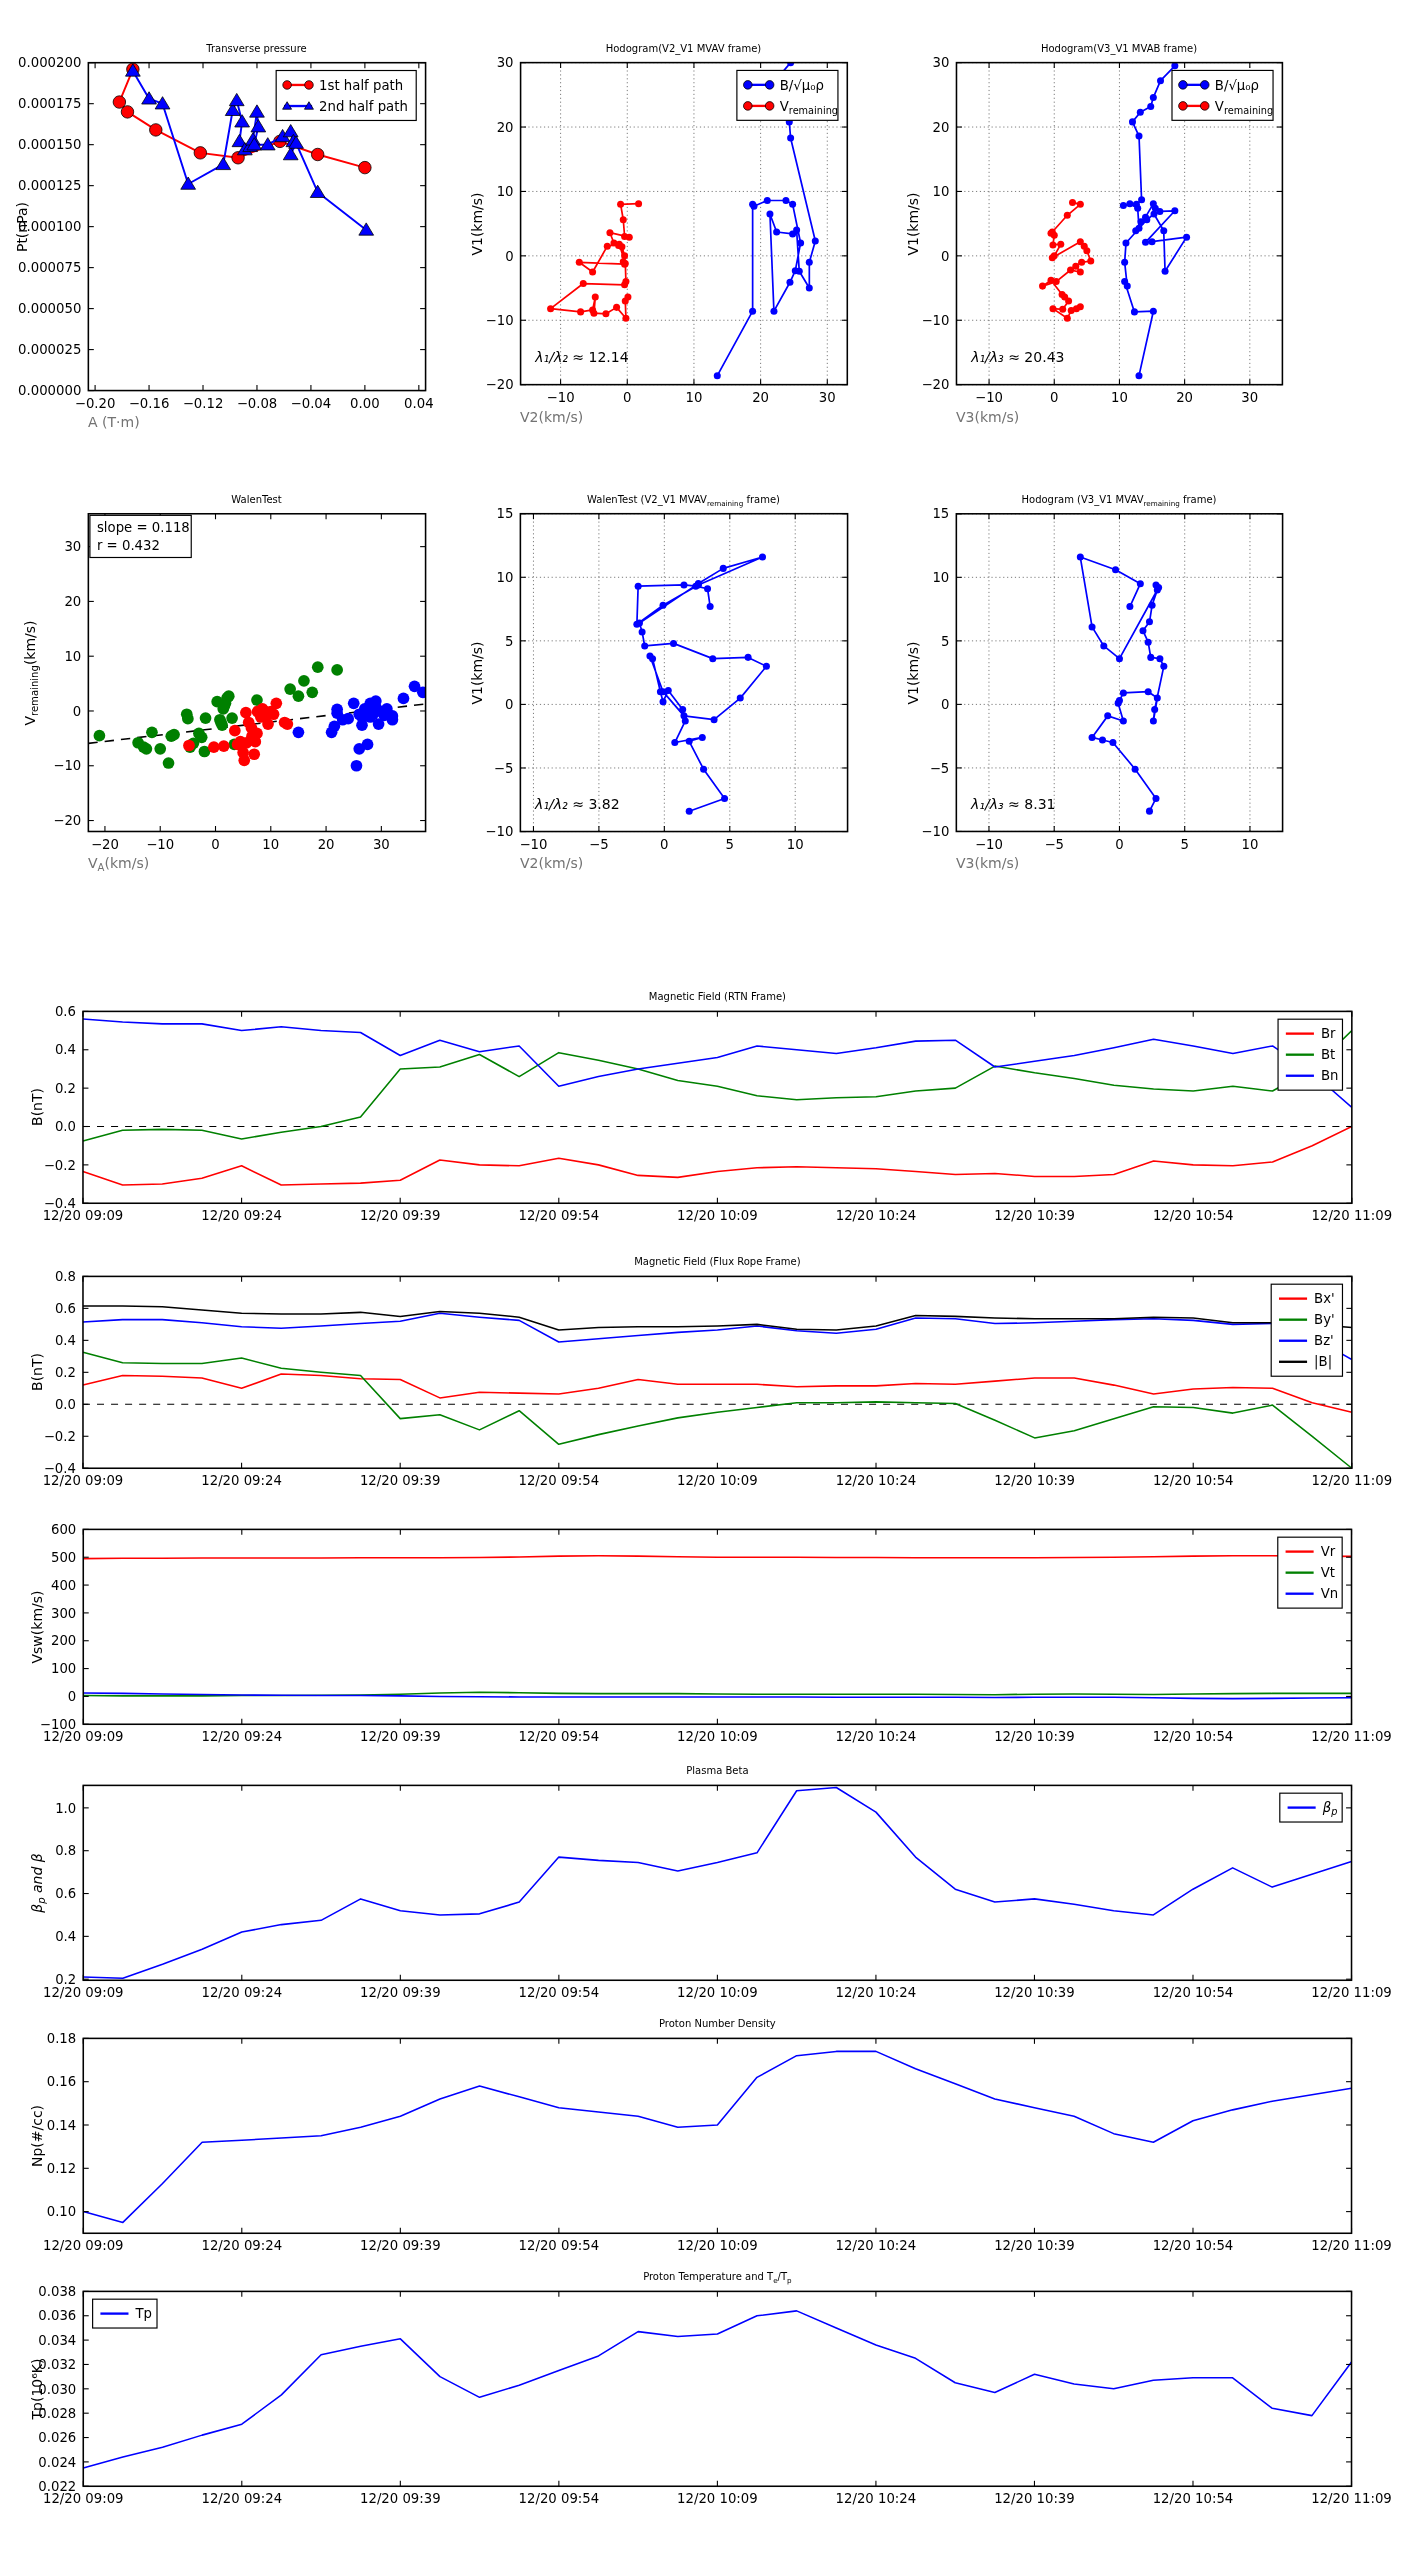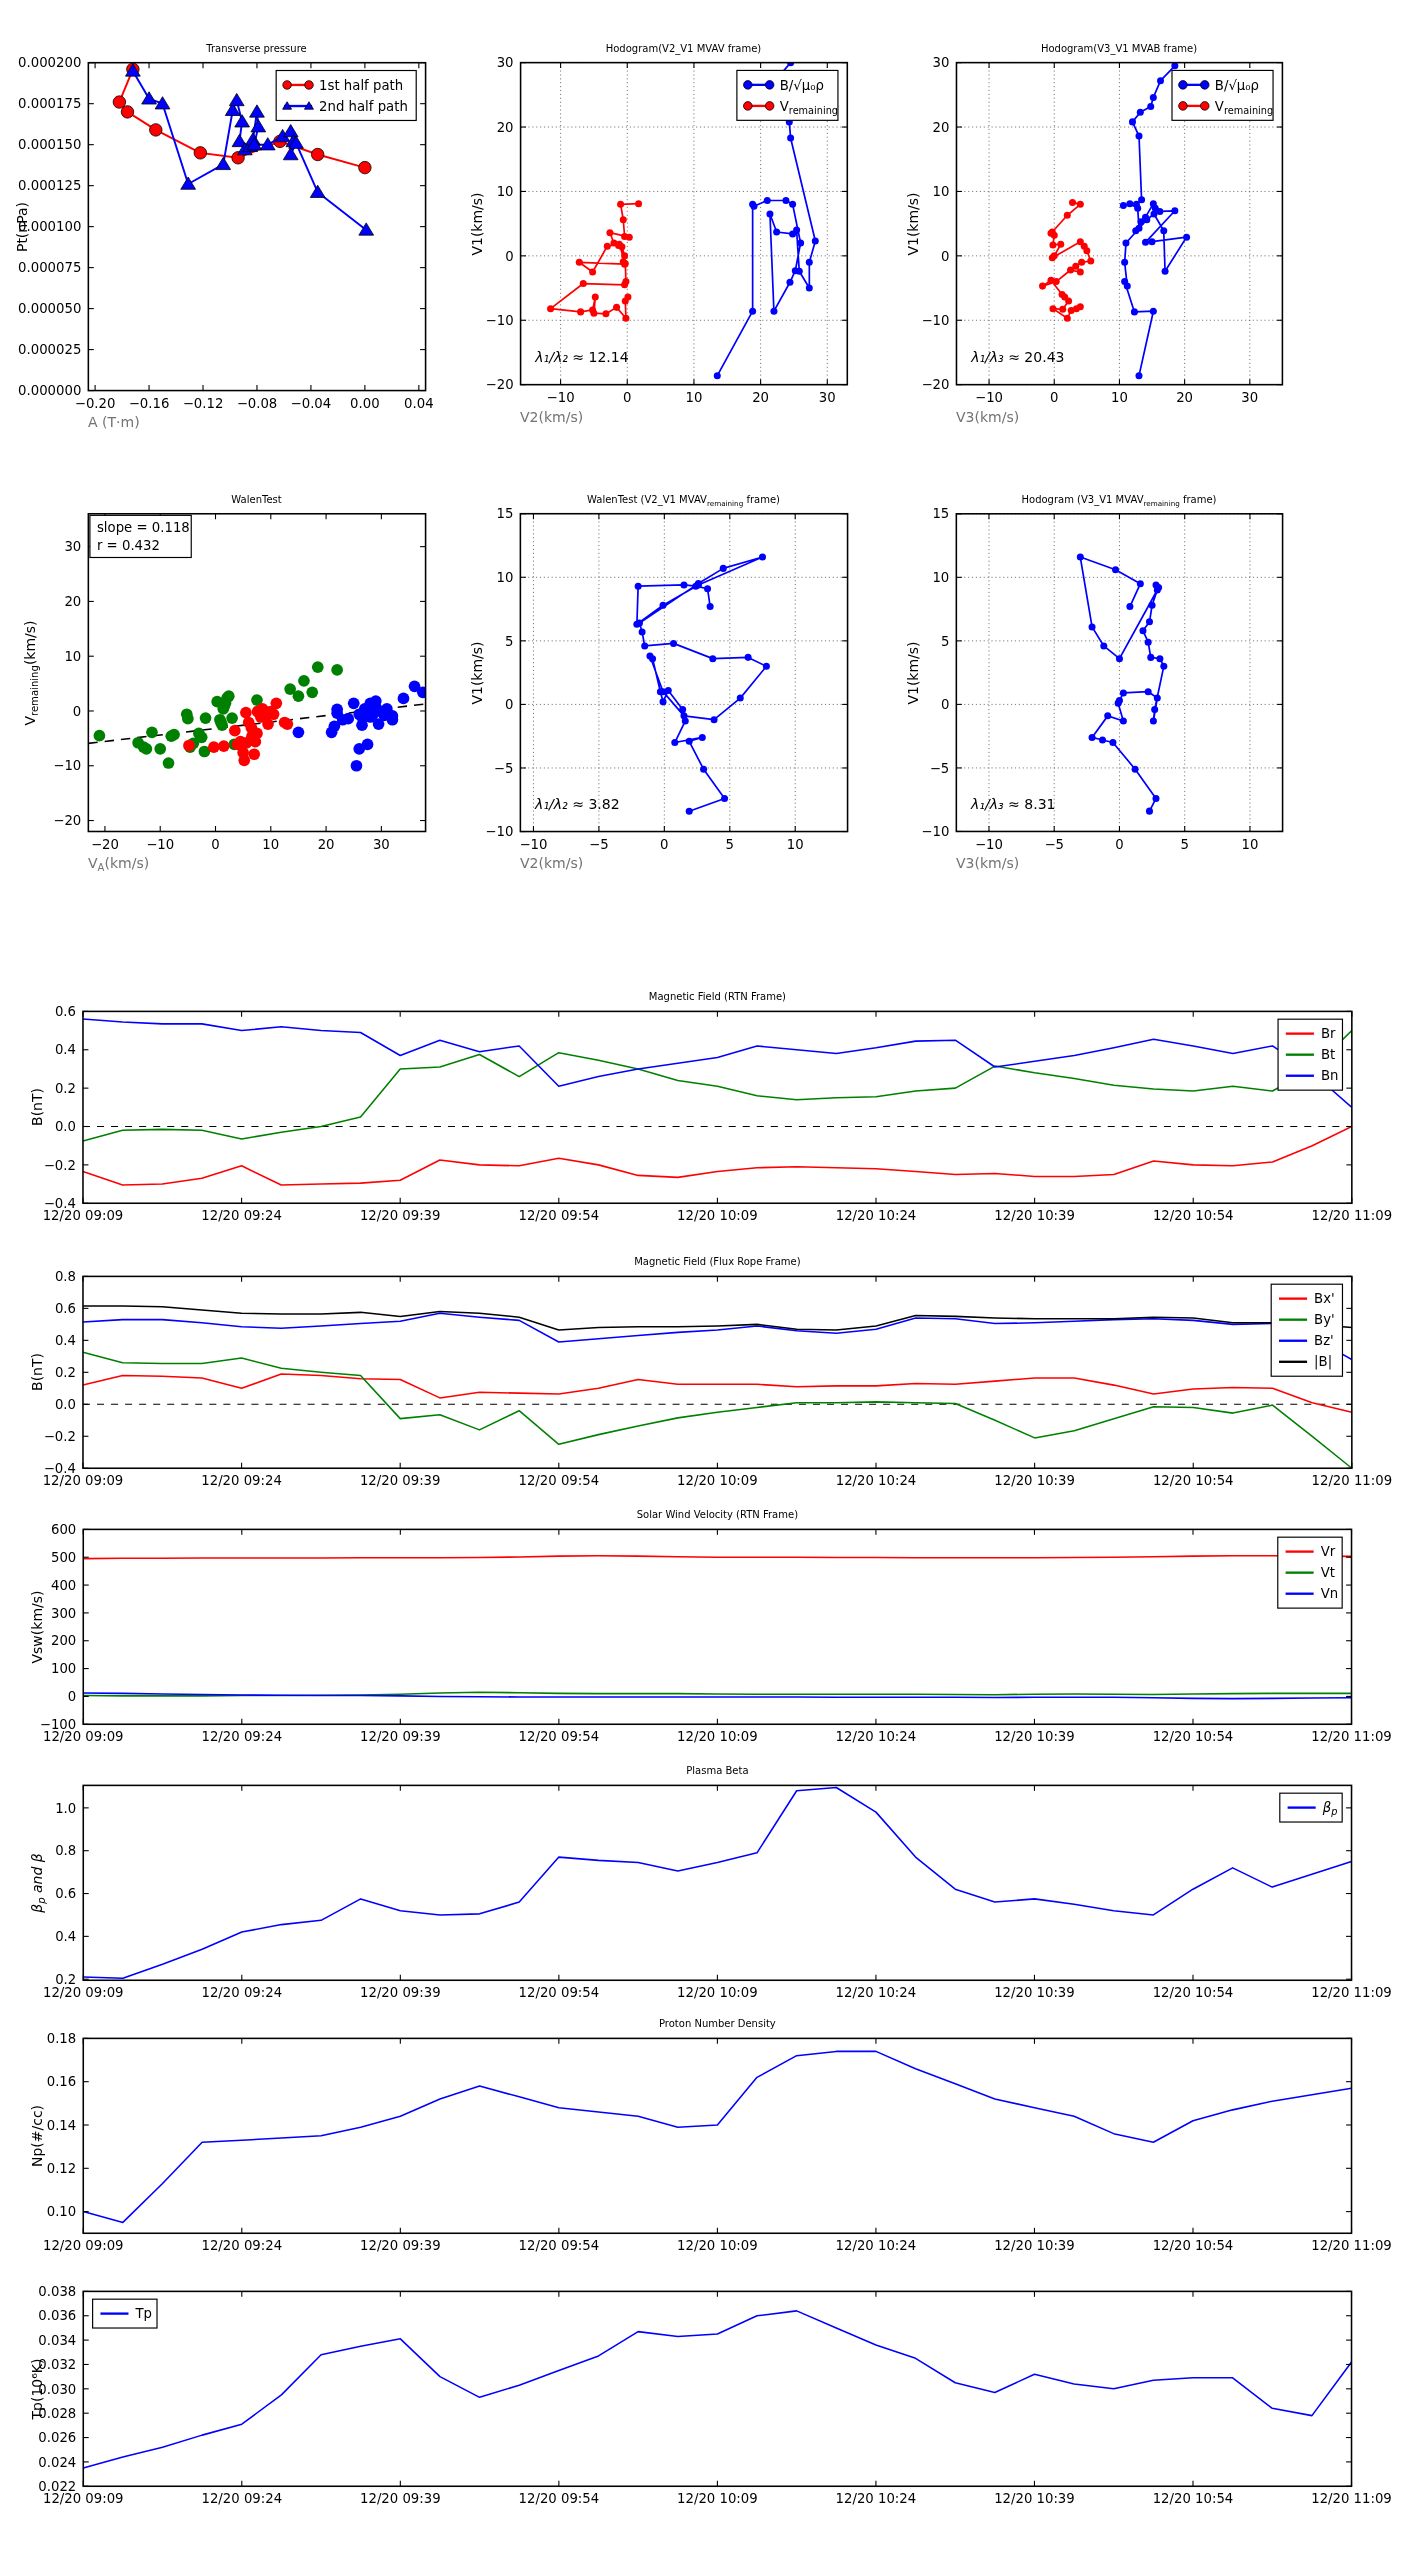--- a/index.html
+++ b/index.html
@@ -876,21 +876,20 @@
         <text x="1663.6" y="64.5" text-anchor="start" class="legend-label">Bx'</text>
         <line x1="1618.6" y1="85.5" x2="1654.6" y2="85.5" stroke="#008000" stroke-width="3"></line>
         <text x="1663.6" y="91.5" text-anchor="start" class="legend-label">By'</text>
         <line x1="1618.6" y1="112.5" x2="1654.6" y2="112.5" stroke="#0000ff" stroke-width="3"></line>
         <text x="1663.6" y="118.5" text-anchor="start" class="legend-label">Bz'</text>
         <line x1="1618.6" y1="139.5" x2="1654.6" y2="139.5" stroke="#000000" stroke-width="3"></line>
         <text x="1663.6" y="145.5" text-anchor="start" class="legend-label">|B|</text>
       </svg>
   </div>
   <div class="panel" style="left: 16.4px; top: 1506px; width: 1349px; height: 251px;">
-    <div class="ptitle rich" style="left: 66px; width: 1270px; top: -0.8px;">Solar Wind Velocity (RTN Frame)</div>
     <div class="pylabel rich" style="left: 21px; top: 121px;">Vsw(km/s)</div>
     <div class="pxlabel rich" style="left: 66px; width: 1270px; top: 244px;"></div>
     <svg class="plot" width="1349" height="251" viewBox="0 0 1728 322">
         <defs>
           <clipPath id="cp8">
             <rect x="85" y="30" width="1627" height="250"></rect>
           </clipPath>
         </defs>
         <g clip-path="url(#cp8)">
           <polyline points="85.0,67.5 135.8,67.1 186.7,67.1 237.5,66.8 288.4,66.8 339.2,66.8 390.1,66.8 440.9,66.4 491.8,66.4 542.6,66.4 593.4,66.1 644.3,65.4 695.1,64.3 746.0,63.9 796.8,64.3 847.7,65.0 898.5,65.7 949.3,65.7 1000.2,65.7 1051.0,66.1 1101.9,66.1 1152.7,66.4 1203.6,66.4 1254.4,66.4 1305.3,66.4 1356.1,66.1 1406.9,65.7 1457.8,65.0 1508.6,64.3 1559.5,63.9 1610.3,63.9 1661.2,64.3 1712.0,64.6" fill="none" stroke="#ff0000" stroke-width="2" stroke-linejoin="round"></polyline>
@@ -1071,20 +1070,21 @@
         <text x="76" y="147.11111111111106" text-anchor="end" class="tick-label">0.14</text>
         <line x1="85" y1="85.55555555555551" x2="92" y2="85.55555555555551" class="tick"></line>
         <line x1="1712" y1="85.55555555555551" x2="1705" y2="85.55555555555551" class="tick"></line>
         <text x="76" y="91.55555555555551" text-anchor="end" class="tick-label">0.16</text>
         <line x1="85" y1="30" x2="92" y2="30" class="tick"></line>
         <line x1="1712" y1="30" x2="1705" y2="30" class="tick"></line>
         <text x="76" y="36" text-anchor="end" class="tick-label">0.18</text>
       </svg>
   </div>
   <div class="panel" style="left: 16.4px; top: 2268px; width: 1349px; height: 251px;">
+    <div class="ptitle rich" style="left: 66px; width: 1270px; top: -0.8px;"><span>Proton Temperature and T</span><span class="sub">e</span><span>/T</span><span class="sub">p</span></div>
     <div class="pylabel rich" style="left: 21px; top: 121px;">Tp(10⁶K)</div>
     <div class="pxlabel rich" style="left: 66px; width: 1270px; top: 244px;"></div>
     <svg class="plot" width="1349" height="251" viewBox="0 0 1728 322">
         <defs>
           <clipPath id="cp11">
             <rect x="85" y="30" width="1627" height="250"></rect>
           </clipPath>
         </defs>
         <g clip-path="url(#cp11)">
           <polyline points="85.0,256.6 135.8,242.5 186.7,230.0 237.5,214.4 288.4,200.3 339.2,162.8 390.1,111.2 440.9,100.3 491.8,90.9 542.6,139.4 593.4,165.9 644.3,150.3 695.1,131.6 746.0,112.8 796.8,81.6 847.7,87.8 898.5,84.7 949.3,61.3 1000.2,55.0 1051.0,76.9 1101.9,98.8 1152.7,115.9 1203.6,147.2 1254.4,159.7 1305.3,136.3 1356.1,148.8 1406.9,155.0 1457.8,144.1 1508.6,140.9 1559.5,140.9 1610.3,180.0 1661.2,189.4 1712.0,120.6" fill="none" stroke="#0000ff" stroke-width="2" stroke-linejoin="round"></polyline>

